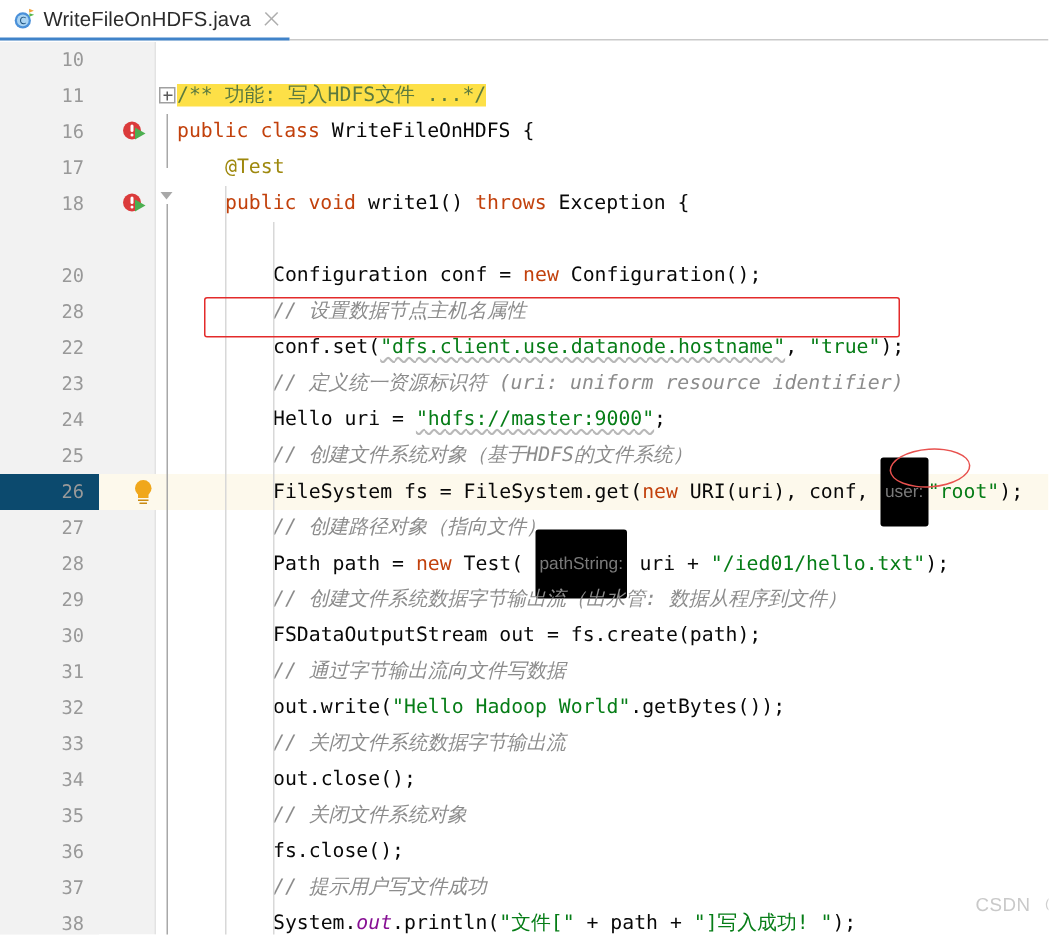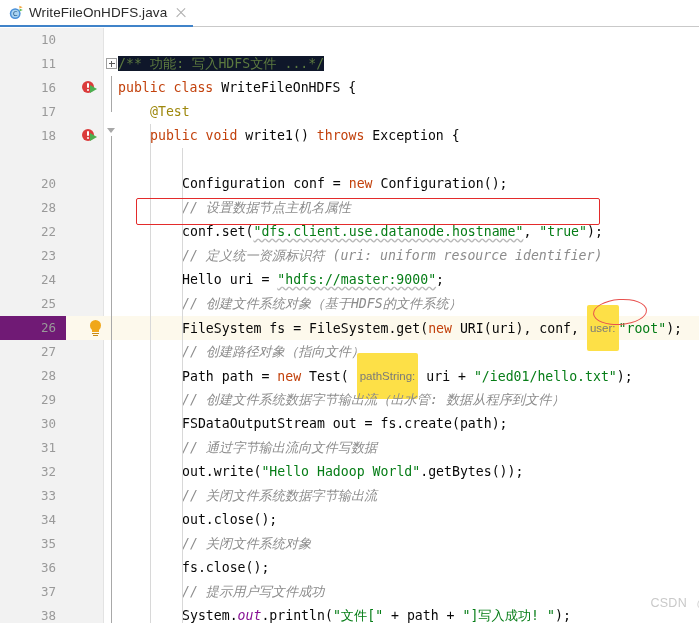--- a/index.html
+++ b/index.html
@@ -100,21 +100,21 @@
     background: #e3e3e3;
   }
 
   
   .row {
     position: absolute; left: 0;
     width: 699px; height: 24px;
     line-height: 24px;
   }
   .row.hl { background: #fdf9ec; }
-  .row.hl .ln { background: #701a75; }
+  .row.hl .ln { background: #0c4a6e; }
 
   .ln {
     position: absolute; left: 0; top: 0;
     width: 66px; height: 24px;
     text-align: right;
     padding-right: 10px;
     color: #999999;
     font-family: "DejaVu Sans Mono", "Liberation Mono", monospace;
     font-size: 12.5px;
     background: #f2f2f2;
@@ -138,35 +138,35 @@
 
   
   .kw    { color: #c2410c; }
   .str   { color: #067d17; }
   .cmt   { color: #8c8c8c; font-style: italic; }
   .cmtdoc{ color: #5c7a3f; }
   .ann   { color: #9e880d; }
   .stat  { color: #871094; font-style: italic; }
   .plain { color: #080808; }
   .hintbg {
-    background: #fde047;
+    background: #000000;
     color: #7a7a7a;
     font-size: 11.5px;
     padding: 17px 3px;
     border-radius: 2px;
     font-family: "Liberation Sans", sans-serif;
     vertical-align: 1px;
   }
   .wavy {
     text-decoration: underline;
     text-decoration-style: wavy;
     text-decoration-color: #b8b8b8;
     text-underline-offset: 2px;
   }
-  .docbg { background: #0f172a; }
+  .docbg { background: #fde047; }
 
   
   .runicon {
     position: absolute;
     left: 82px;
     width: 16px; height: 16px;
   }
   .runicon .circ {
     position: absolute; left: 0; top: 1px;
     width: 12px; height: 12px;

